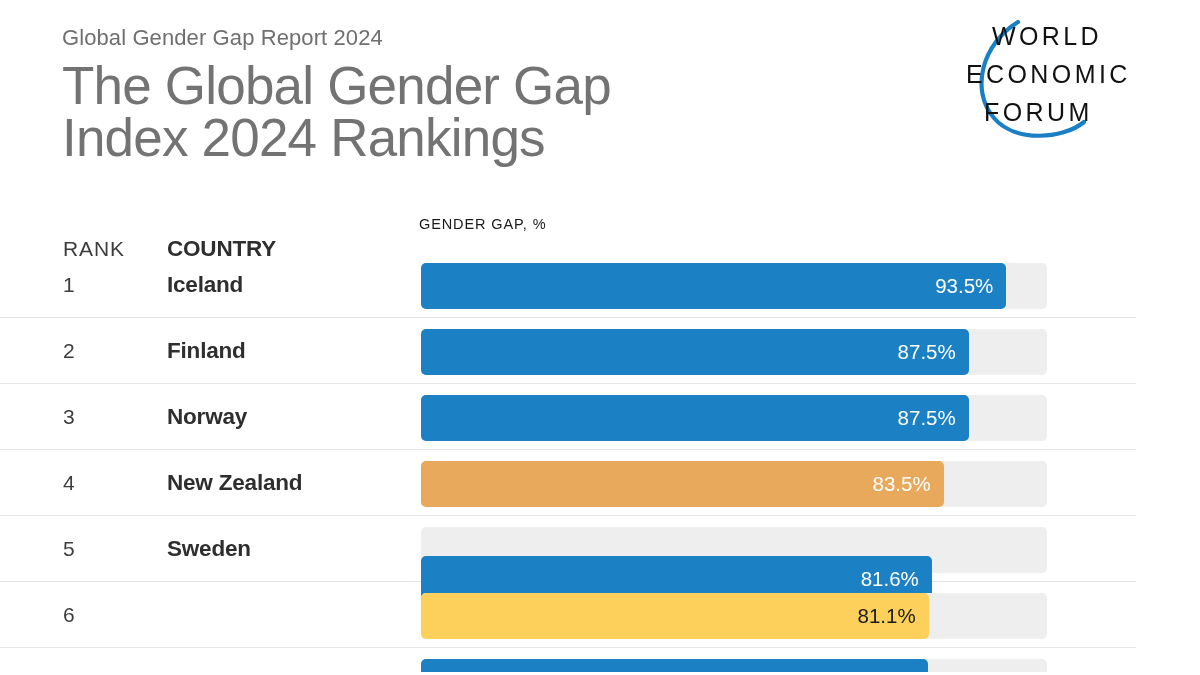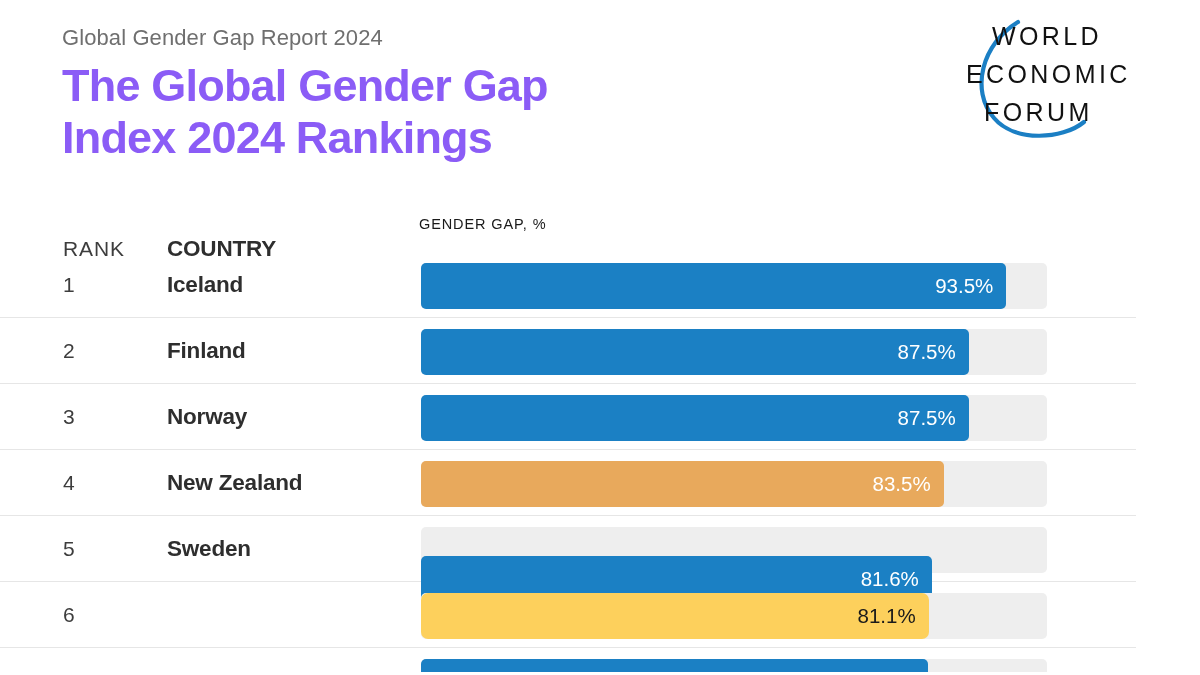--- a/index.html
+++ b/index.html
@@ -32,23 +32,23 @@
   .eyebrow {
     font-size: 22px;
     font-weight: 400;
     color: #6f6f6f;
     letter-spacing: 0.1px;
     line-height: 28px;
     margin: 0 0 8px 0;
     white-space: nowrap;
   }
   .headline {
-    font-size: 45px;
-    font-weight: 700;
-    color: #8b5cf6;
+    font-size: 53px;
+    font-weight: 400;
+    color: #737373;
     letter-spacing: -0.8px;
     line-height: 52px;
     margin: 0;
   }
   .headline .line {
     display: block;
   }
 
   
   .wef-logo {
@@ -251,21 +251,21 @@
         <div class="track" style="background: rgb(238, 238, 238);">
           <div class="fill light" style="width: 510.816px; background: rgb(27, 128, 196); margin-top: 29px;">
             <span class="value">81.6%</span>
           </div>
         </div>
         <div class="sep-mask"></div>
       </div>
       <div class="row">
         <div class="rank">6</div>
         <div class="track" style="background: rgb(238, 238, 238);">
-          <div class="fill dark" style="width: 507.686px; background: rgb(253, 208, 92); border-radius: 7px;">
+          <div class="fill dark" style="width: 507.686px; background: rgb(253, 208, 92);">
             <span class="value">81.1%</span>
           </div>
         </div>
         <div class="sep-mask"></div>
       </div>
       <div class="row partial">
         <div class="track" style="background: rgb(238, 238, 238);">
           <div class="fill light" style="width: 507.06px; background: rgb(27, 128, 196);"></div>
         </div>
       </div>

